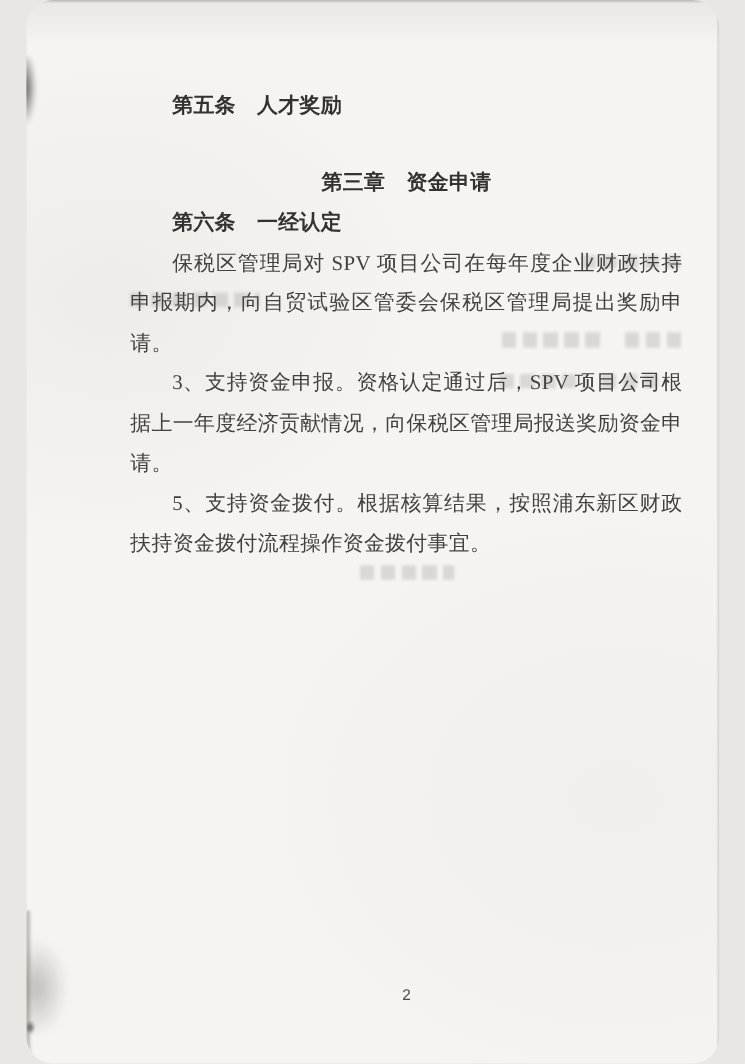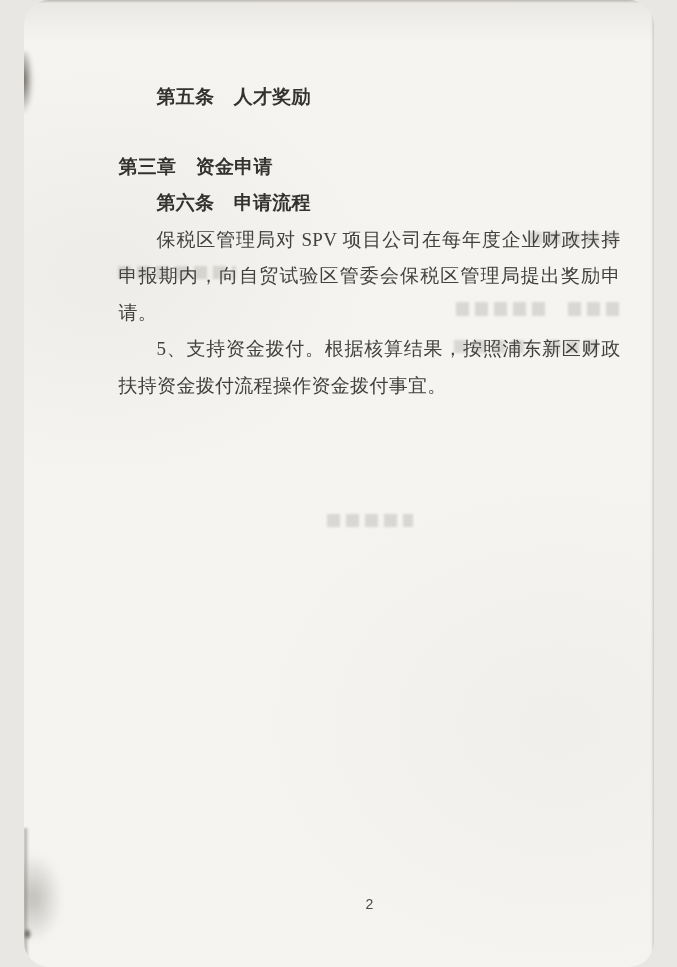--- a/index.html
+++ b/index.html
@@ -35,21 +35,21 @@
   }
   p.article-heading {
     font-weight: bold;
     text-indent: 2em;
     color: #343230;
     text-align: left;
   }
   p.body-para { text-indent: 2em; }
   p.chapter-heading {
     font-weight: bold;
-    text-align: left;
+    text-align: center;
     text-indent: 0;
     margin-top: 33px;
     color: #343230;
   }
   .page-number {
     position: absolute;
     left: 95px;
     top: 896px;
     width: 502px;
     text-align: center;
@@ -131,20 +131,21 @@
   <div class="bleed bleed-2b"></div>
   <div class="bleed bleed-3a"></div>
   <div class="bleed bleed-3b"></div>
   <div class="bleed bleed-4"></div>
   <div class="bleed bleed-5"></div>
   <div class="artifact art-ink-dot"></div>
 
   <div class="doc-content">
     <p class="article-heading">第五条　人才奖励</p>
     <p class="chapter-heading">第三章　资金申请</p>
-    <p class="article-heading">第六条　申请流程</p>
+    <p class="article-heading">第六条　一经认定</p>
     <p class="body-para">保税区管理局对 SPV 项目公司在每年度企业财政扶持申报期内，向自贸试验区管委会保税区管理局提出奖励申请。</p>
+    <p class="body-para">3、支持资金申报。资格认定通过后，SPV 项目公司根据上一年度经济贡献情况，向保税区管理局报送奖励资金申请。</p>
     <p class="body-para">5、支持资金拨付。根据核算结果，按照浦东新区财政扶持资金拨付流程操作资金拨付事宜。</p>
   </div>
 
   <div class="page-number">2</div>
 
 </div>
 
 </body></html>

